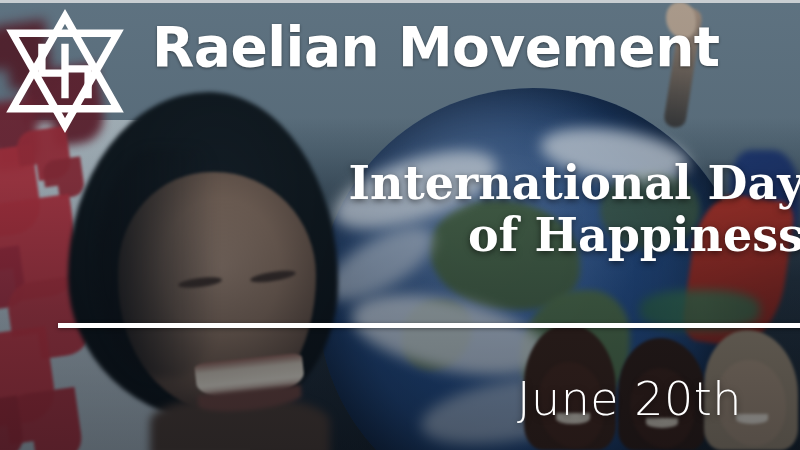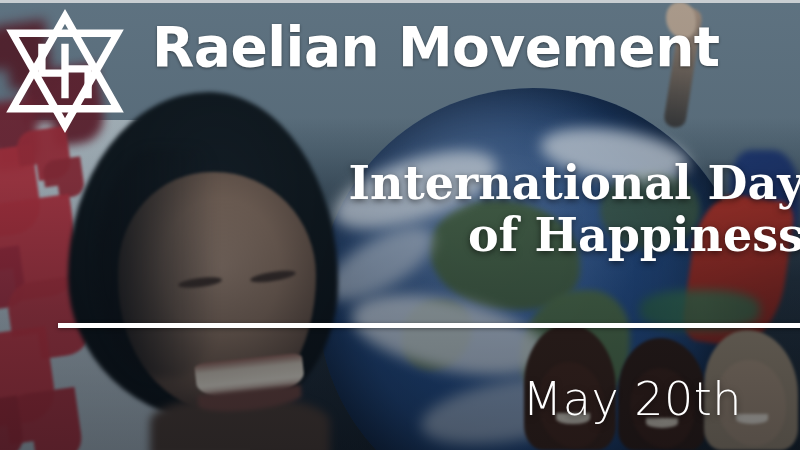--- a/index.html
+++ b/index.html
@@ -404,15 +404,15 @@
     <div class="logo-title">Raelian Movement</div>
   </div>
 
   <div class="headline">
     <span class="l1">International Day</span>
     <span class="l2">of Happiness</span>
   </div>
 
   <div class="divider"></div>
 
-  <div class="date-line">May 20th</div>
+  <div class="date-line">June 20th</div>
 
 </div>
 
 </body></html>

